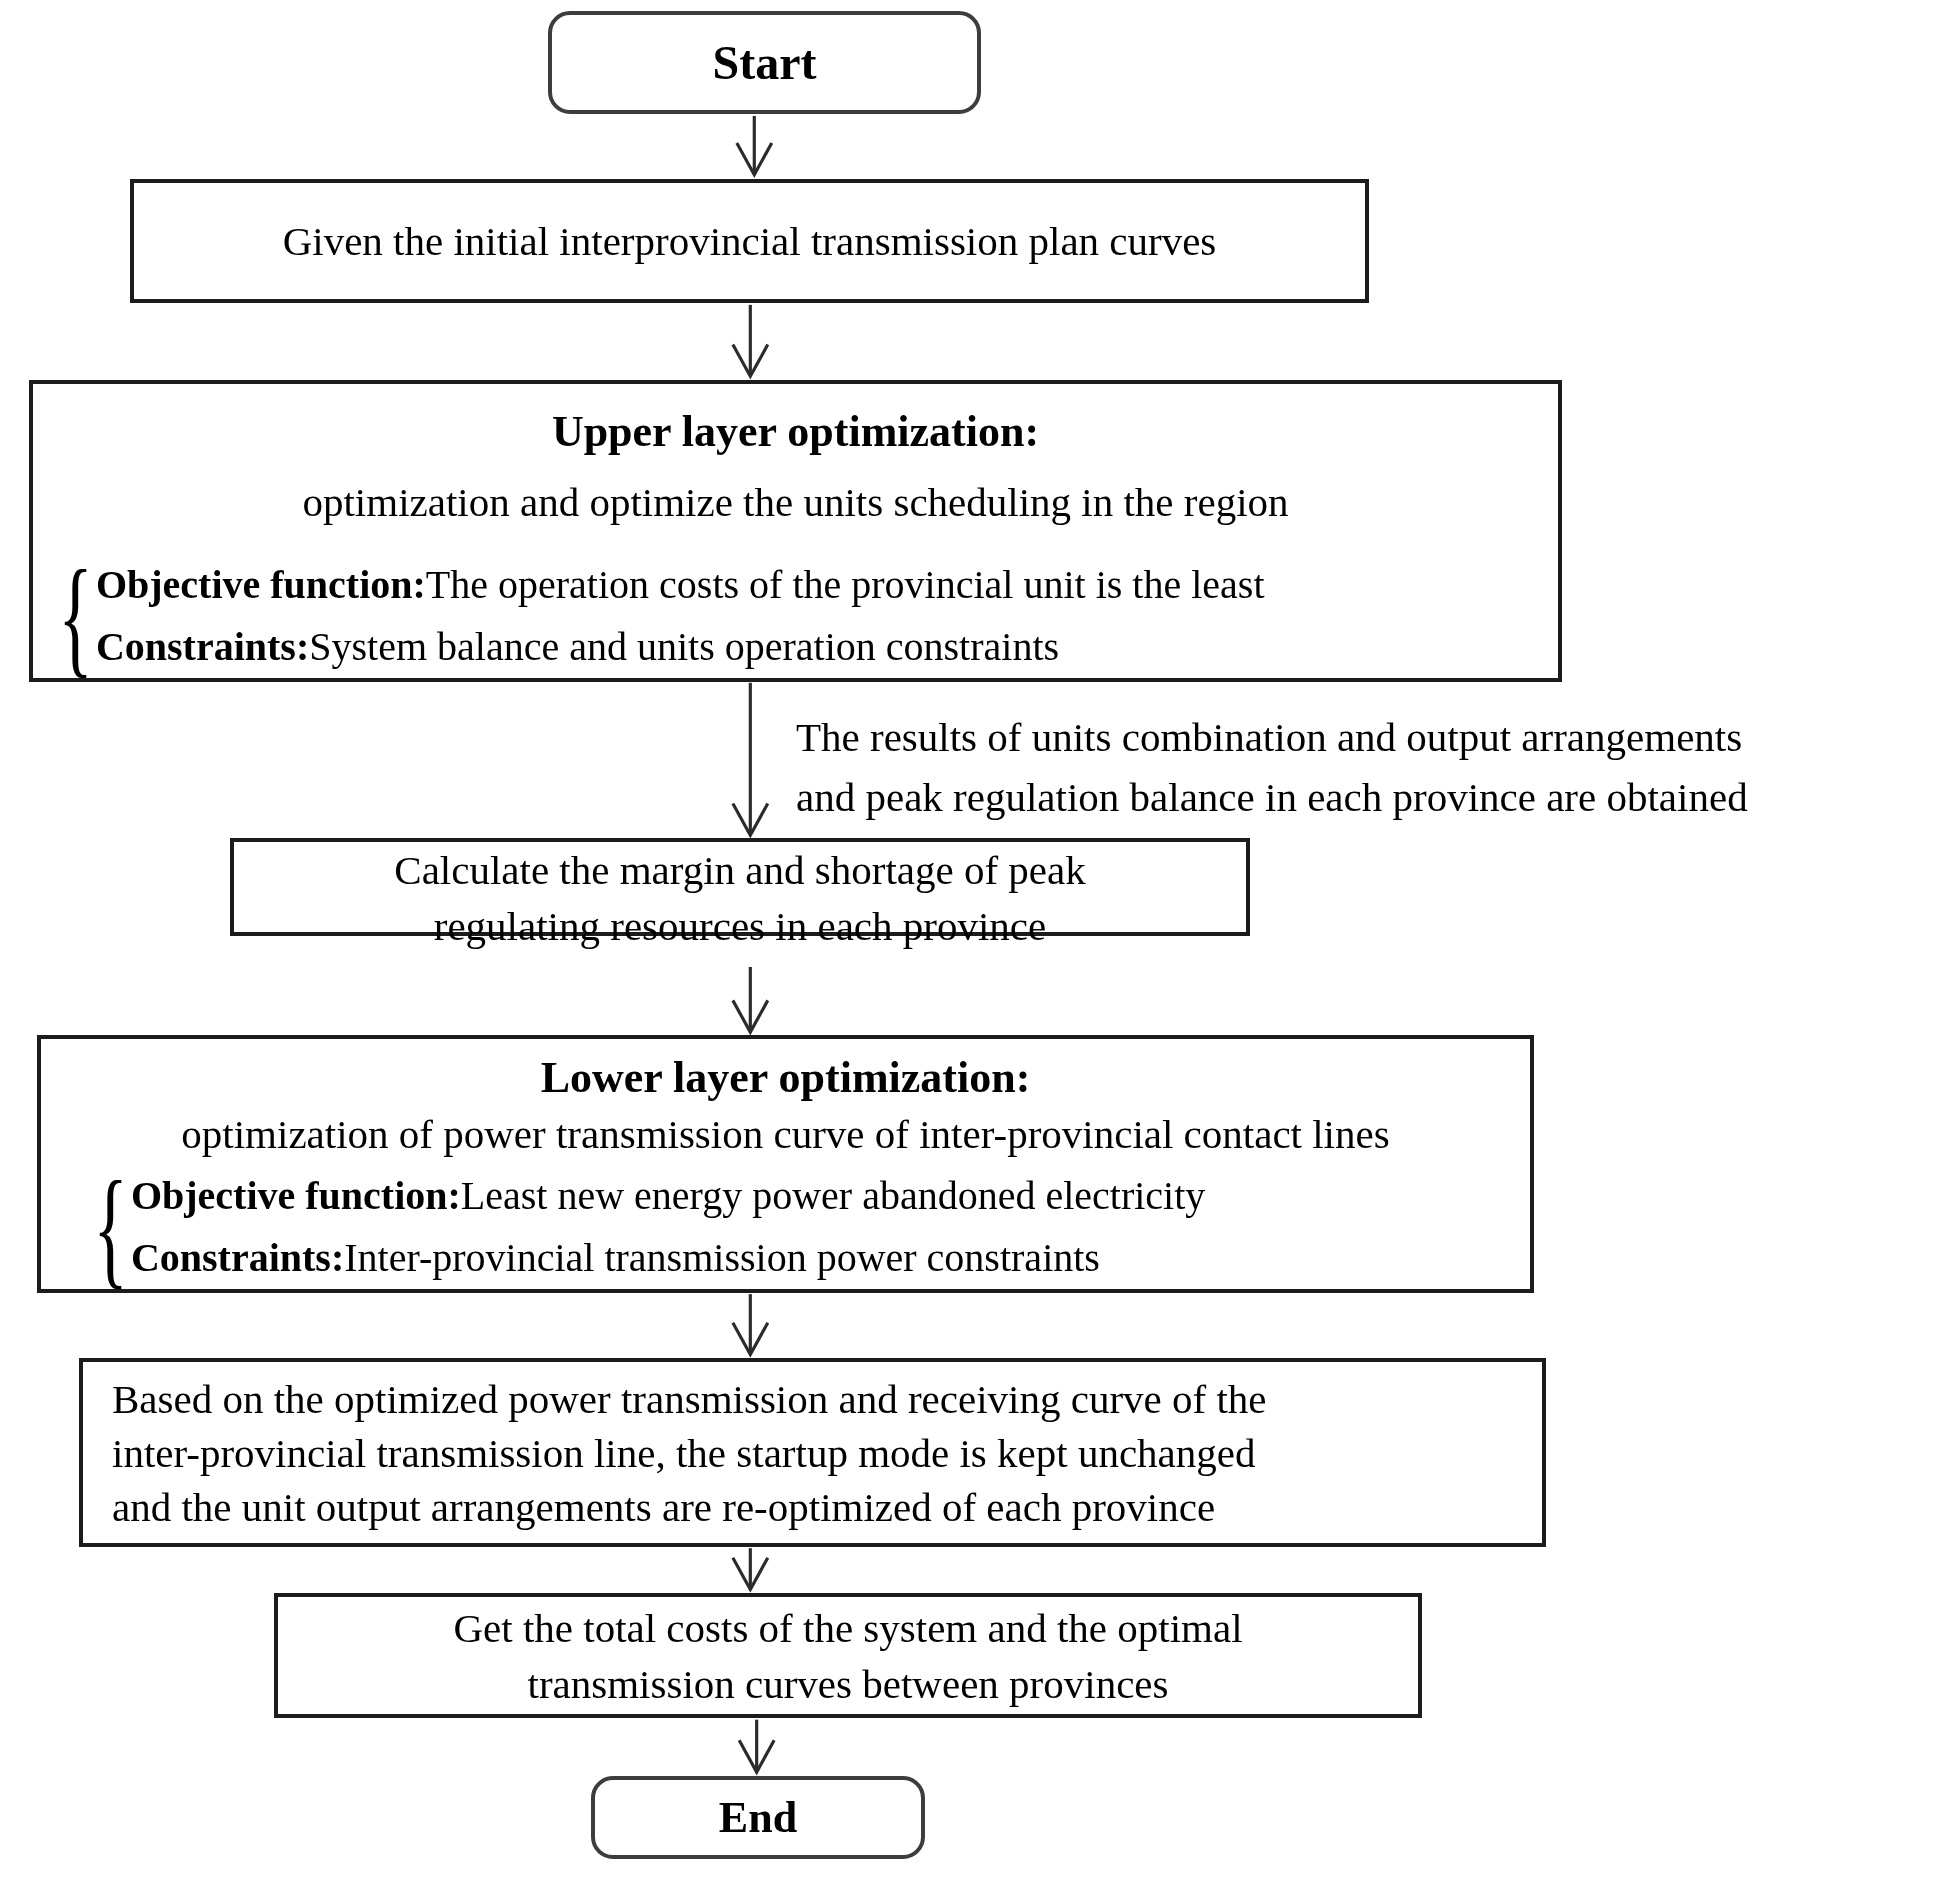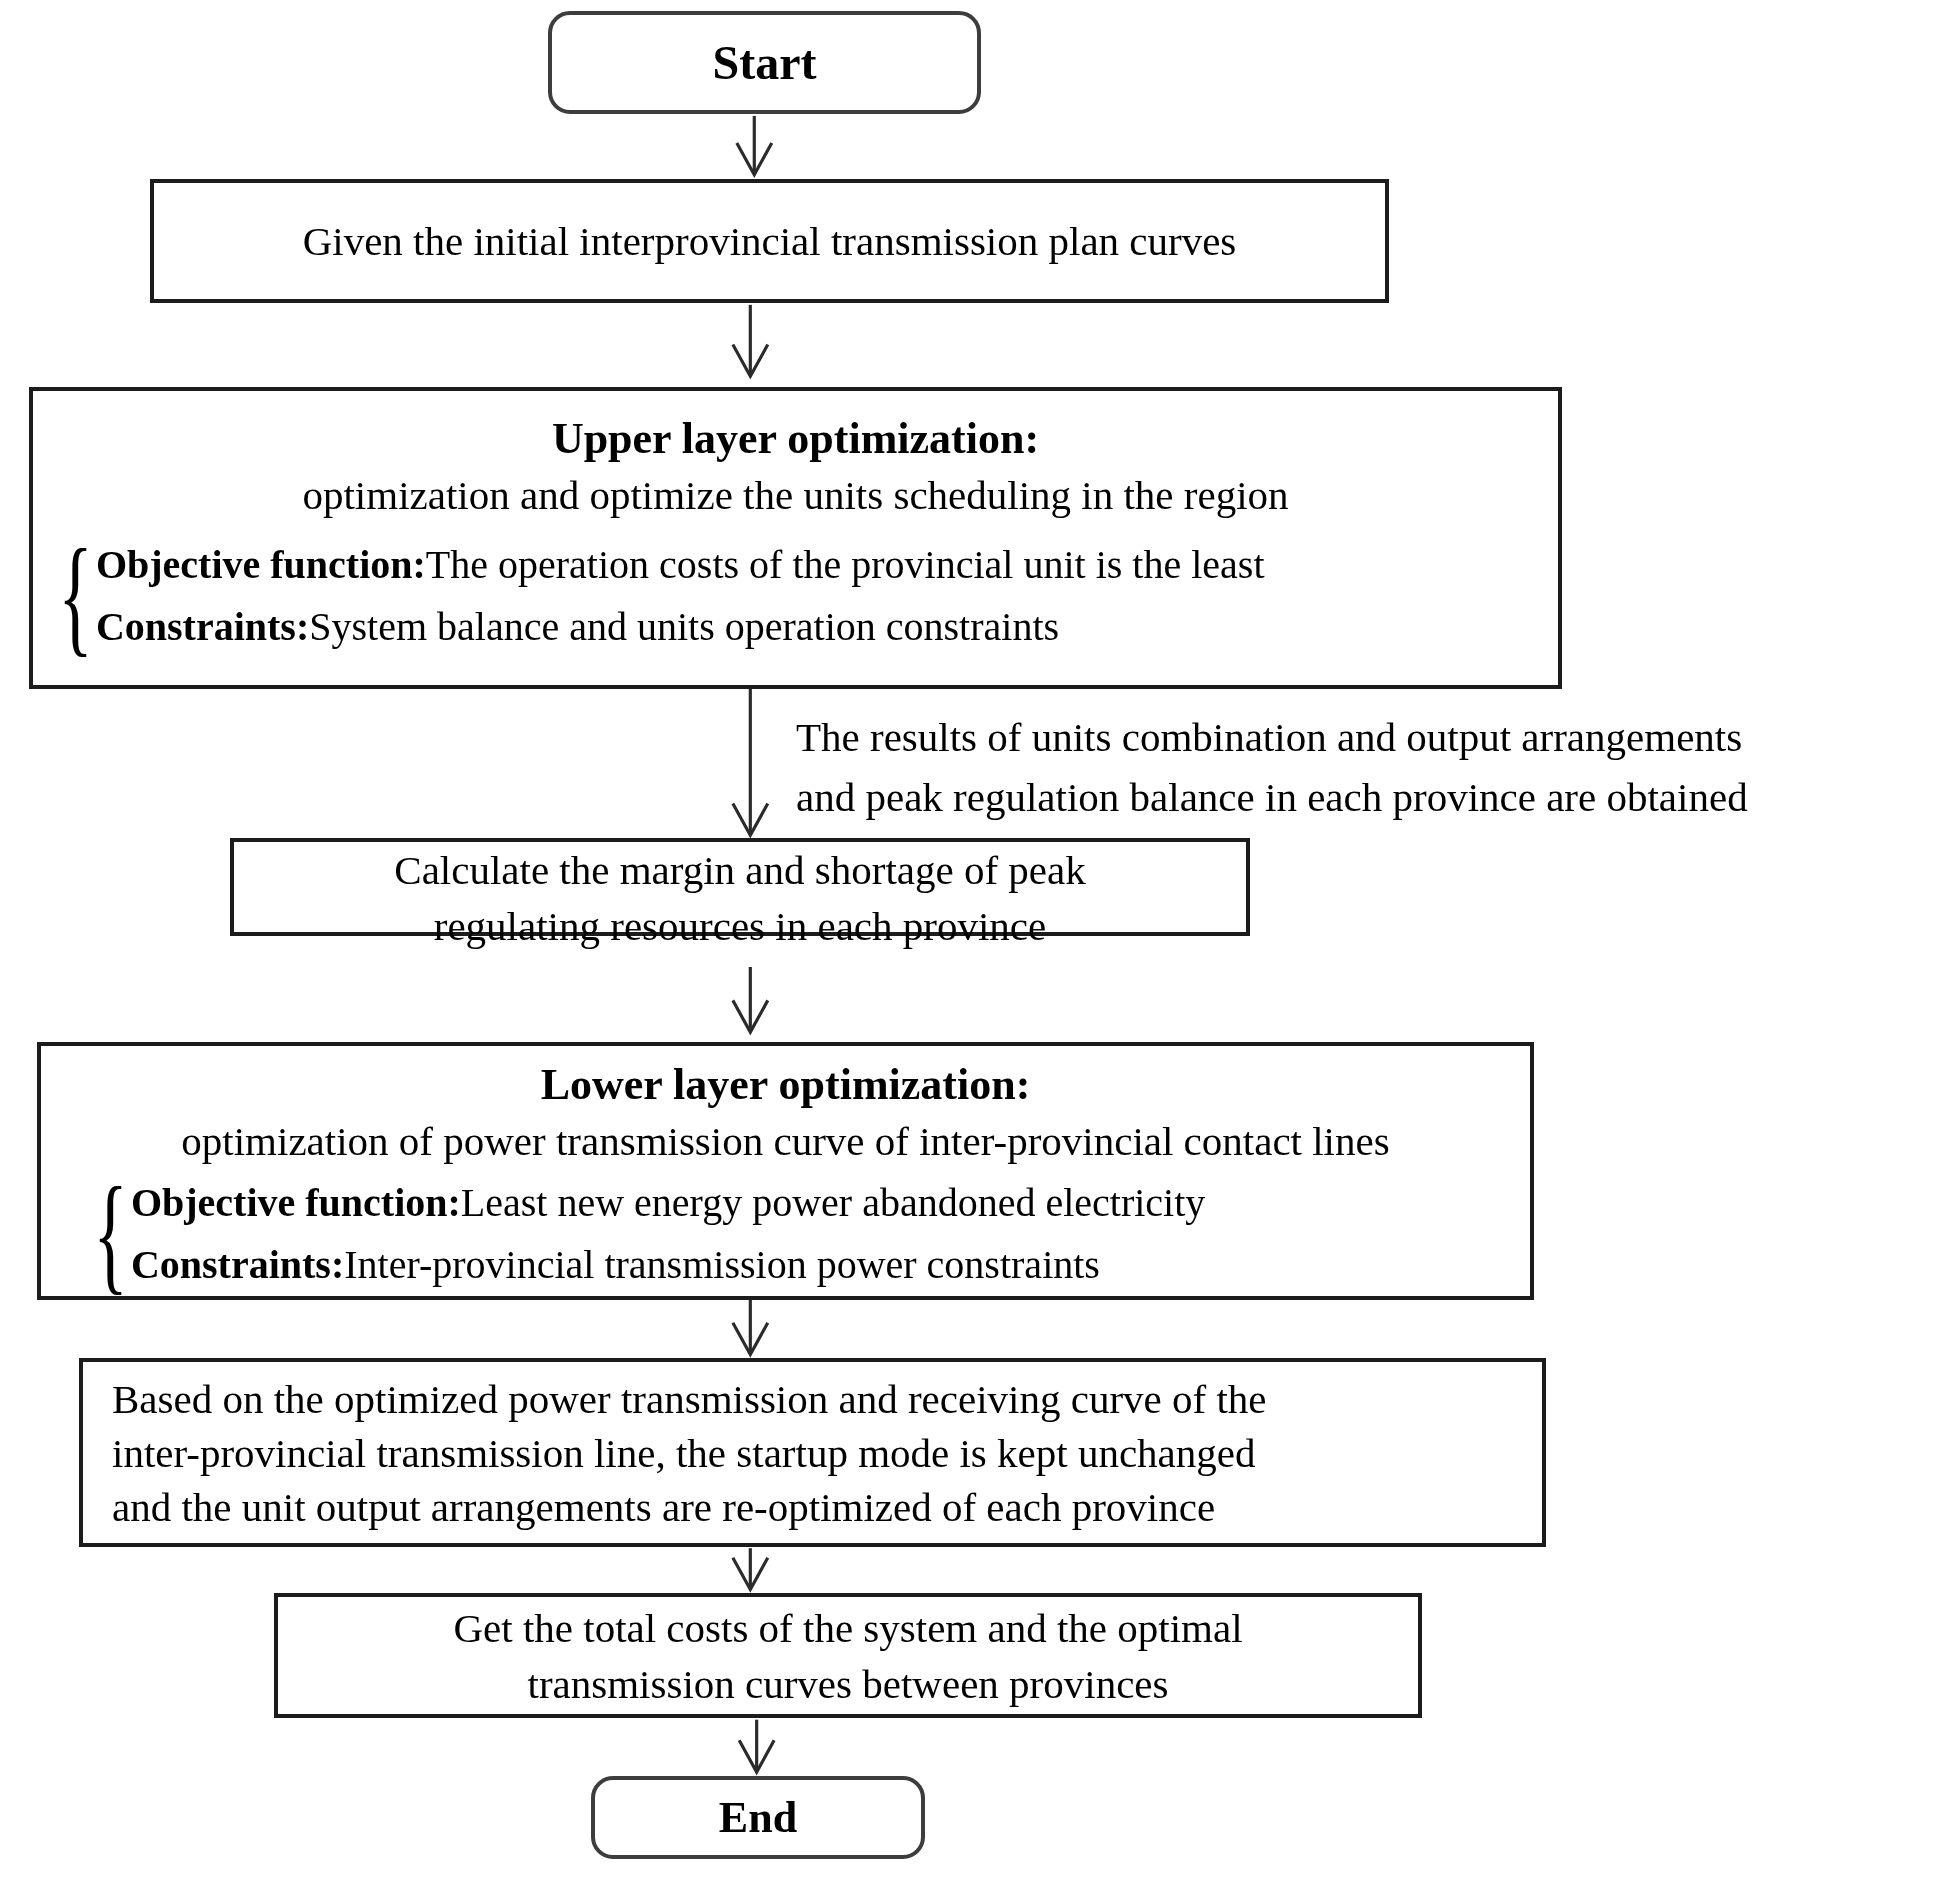--- a/index.html
+++ b/index.html
@@ -38,21 +38,21 @@
     border: 4px solid #3d3d3d;
     border-radius: 22px;
     background: #ffffff;
     display: flex;
     align-items: center;
     justify-content: center;
     font-weight: bold;
     font-size: 48px;
   }
   .body-line { font-size: 41px; line-height: 56px; }
-  .opt-box { justify-content: flex-start; margin-top: 7px; }
+  .opt-box { justify-content: space-between; }
   .opt-title { font-weight: bold; font-size: 44px; line-height: 57px; }
   .opt-sub { font-size: 41px; line-height: 57px; }
   .brace-row {
     display: flex;
     align-items: center;
     align-self: flex-start;
     text-align: left;
   }
   .brace {
     font-size: 131px;
@@ -116,21 +116,21 @@
     <g>
       <line class="flow-line" x1="953" y1="2166" x2="953" y2="2228"></line>
       <polyline class="flow-head" points="931,2192 953,2232 975,2192"></polyline>
     </g>
   </svg>
 
   <div class="terminator" style="left:548px; top:11px; width:433px; height:103px;text-align:right;">
     <span>Start</span>
   </div>
 
-  <div class="rect" style="left:150px; top:179px; width:1239px; height:124px;">
+  <div class="rect" style="left:130px; top:179px; width:1239px; height:124px;">
     <div class="body-line">Given the initial interprovincial transmission plan curves</div>
   </div>
 
   <div class="rect opt-box" style="left:29px; top:380px; width:1533px; height:302px; padding-top:19px;">
     <div class="opt-title">Upper layer optimization:</div>
     <div class="opt-sub">optimization and optimize the units scheduling in the region</div>
     <div class="brace-row" style="margin-left:11px; margin-top:9.5px;">
       <span class="brace">{</span>
       <div class="brace-lines">
         <div class="brace-line"><b>Objective function:</b><span>The operation costs of the provincial unit is the least</span></div>

